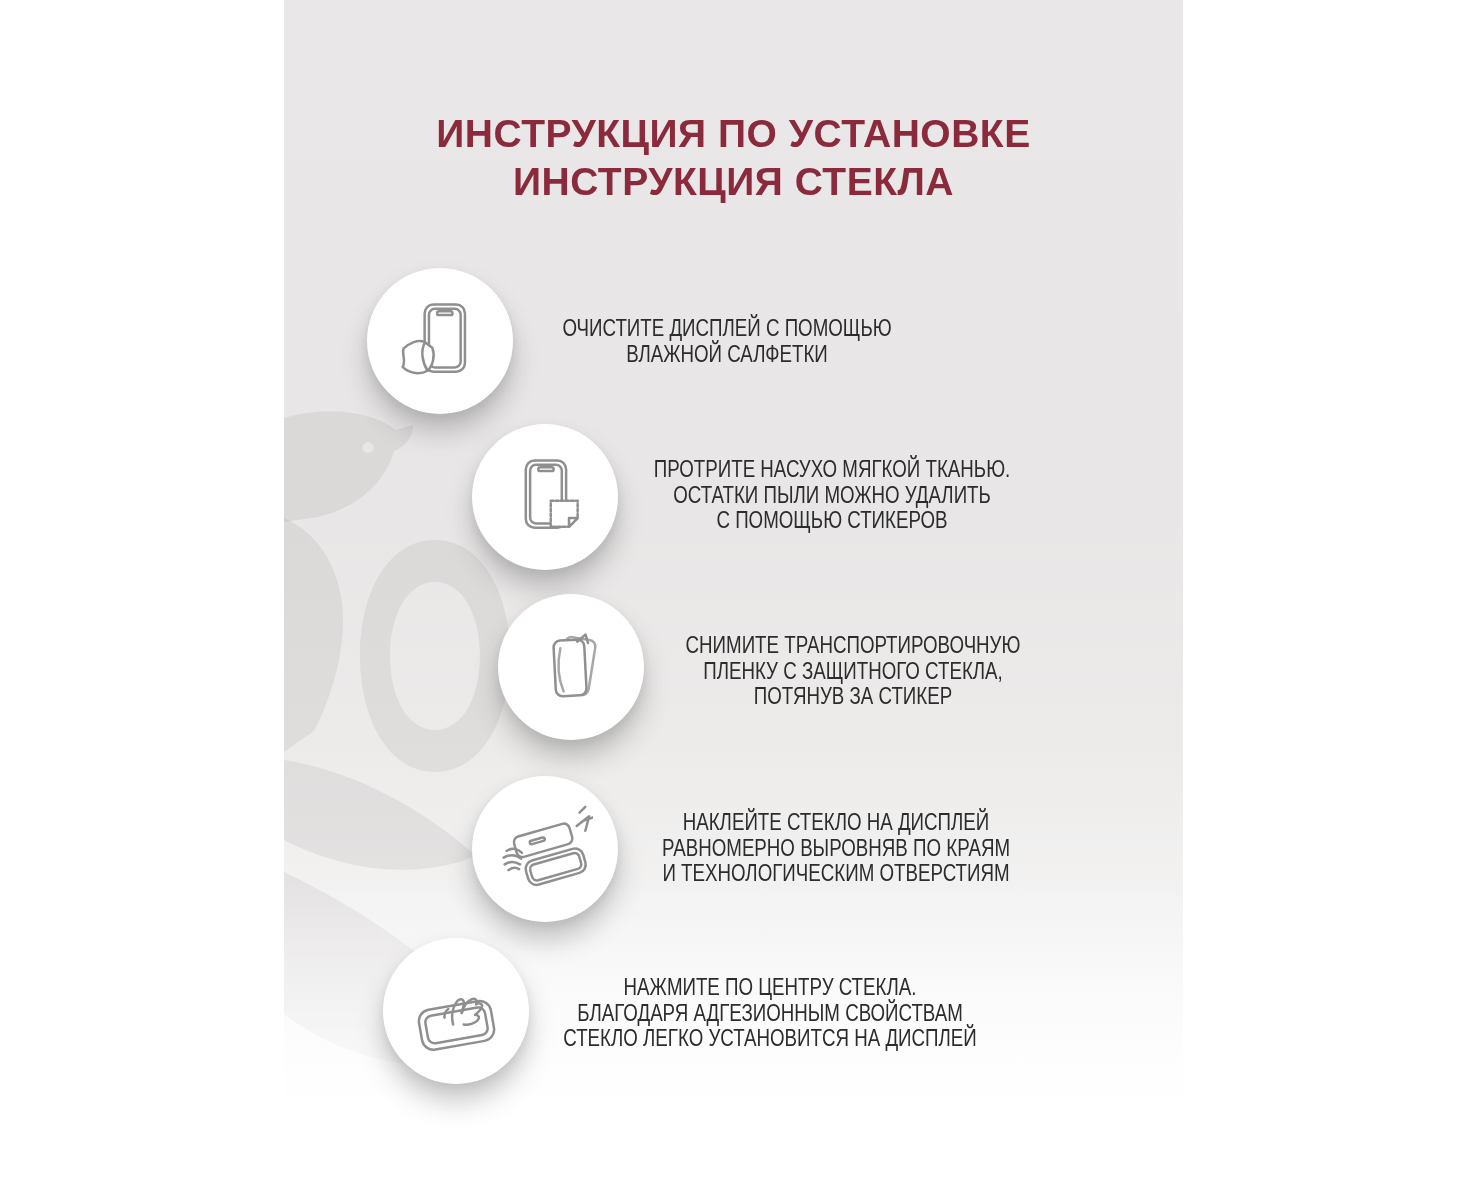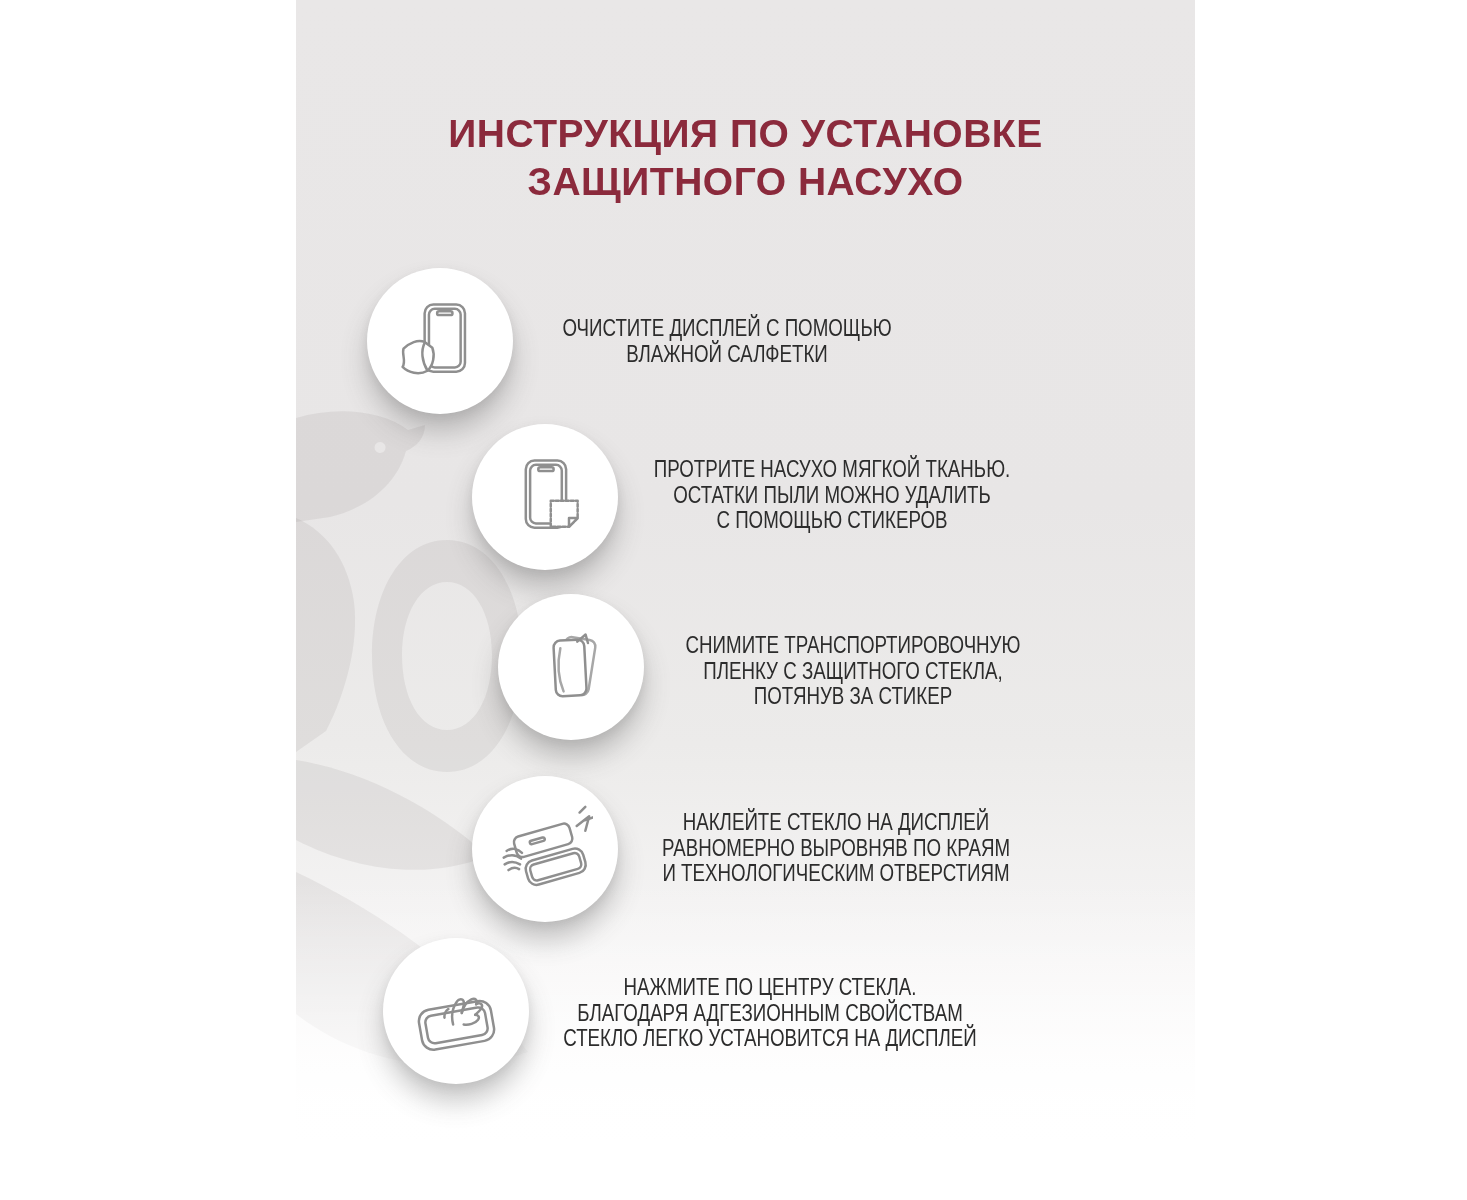--- a/index.html
+++ b/index.html
@@ -3,21 +3,21 @@
 <meta charset="utf-8">
 <style>
   html,body{margin:0;padding:0;background:#ffffff;}
   .canvas{
     position:relative;width:1467px;height:1200px;margin:0 auto;
     background:#ffffff;overflow:hidden;
     font-family:"Liberation Sans", sans-serif;
   }
   
   .panel{
-    position:absolute;left:296px;top:0;width:899px;height:1200px;
+    position:absolute;left:284px;top:0;width:899px;height:1200px;
     background:linear-gradient(180deg,#e9e7e7 0%,#e8e6e6 42%,#ecebea 62%,#f6f5f5 80%,#ffffff 95%);
     overflow:hidden;
   }
   .watermark{position:absolute;left:0;top:400px;width:470px;height:780px;z-index:1;}
   .bottom-fade{
     position:absolute;left:0;top:880px;width:100%;height:320px;z-index:2;
     background:linear-gradient(180deg,rgba(255,255,255,0) 0%,rgba(255,255,255,.85) 70%,#ffffff 100%);
   }
   .title{
     position:absolute;left:0;top:110px;width:100%;z-index:3;
@@ -61,21 +61,21 @@
                  M151,182 C124,182 106,214 106,255 C106,298 124,330 151,330 C178,330 196,298 196,255 C196,214 178,182 151,182 Z"></path>
         <path d="M0,360 C62,370 132,402 192,456 C130,481 58,470 0,440 Z"></path>
         <path d="M0,472 C84,512 172,572 232,652 C150,682 58,660 0,614 Z"></path>
       </g>
     </svg>
 
     <div class="bottom-fade"></div>
 
     <div class="title">
       <div>ИНСТРУКЦИЯ ПО УСТАНОВКЕ</div>
-      <div>ЗАЩИТНОГО НАСУХО</div>
+      <div>ИНСТРУКЦИЯ СТЕКЛА</div>
     </div>
   </div>
 
   <div class="circle c1">
     <svg viewBox="0 0 100 100">
       <rect class="ic" x="34" y="12" width="42" height="70" rx="9"></rect>
       <rect class="ic" x="38.5" y="16.5" width="33" height="61" rx="6"></rect>
       <rect class="ic" x="47" y="19" width="16" height="4" rx="2"></rect>
       <path class="ic ic-fill" d="M12,58 C18,52 27,48 34,51 L42,57 C45,65 43,75 37,81 C28,86 17,83 11,77 C15,71 10,64 12,58 Z"></path>
       <path class="ic" d="M34,52 C30,60 31,71 37,81"></path>

